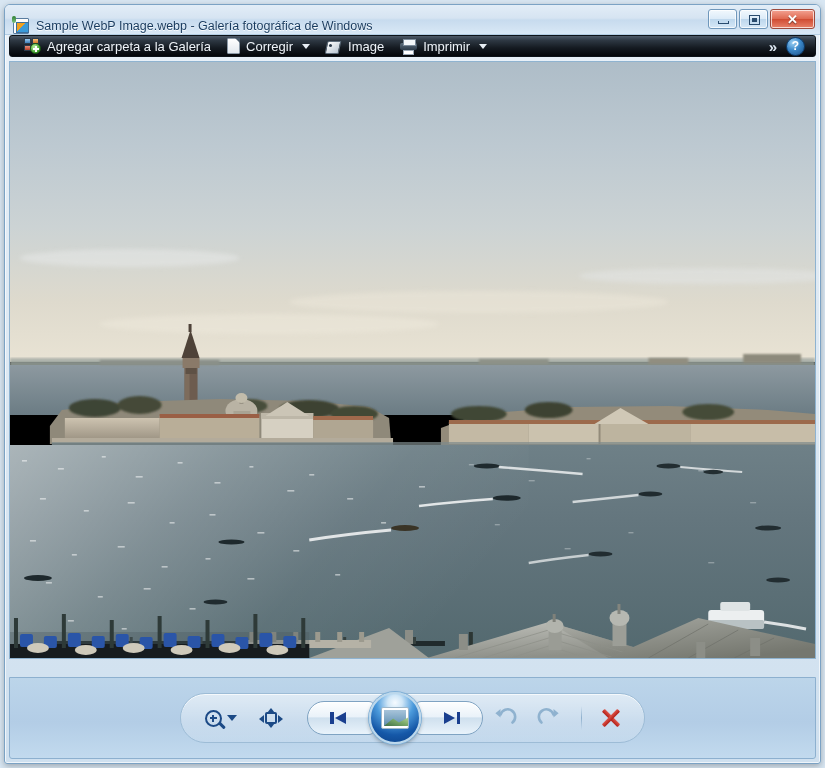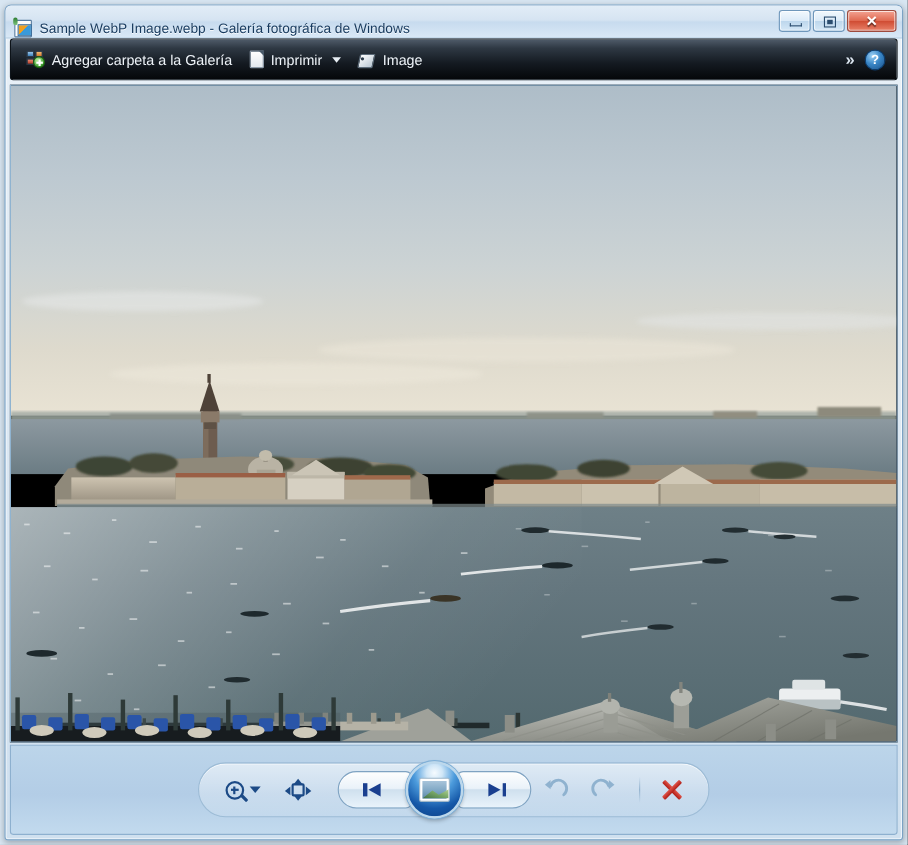--- a/index.html
+++ b/index.html
@@ -92,21 +92,21 @@
   .glyph-x {
     position: absolute; left: 0; top: 0; right: 0; bottom: 0;
     color: #fff; font-size: 13px; font-weight: bold;
     display: flex; align-items: center; justify-content: center;
     text-shadow: 0 1px 1px rgba(0,0,0,.5);
     font-family: "Liberation Sans", sans-serif;
   }
 
   
   #toolbar {
-    height: 38px; margin: 0 4px;
+    height: 22px; margin: 0 4px;
     background: linear-gradient(to bottom, #4e5a68 0%, #2e3843 22%, #141a21 60%, #05070a 100%);
     border: 1px solid #0d1319;
     border-radius: 3px;
     display: flex; align-items: center;
     padding: 0 6px;
     position: relative;
   }
   .tb-item {
     display: flex; align-items: center; gap: 6px;
     height: 30px; padding: 0 8px;
@@ -386,30 +386,37 @@
           <i></i>
           <i></i>
           <i></i>
           <b></b>
       </span>
       <span>Agregar carpeta a la Galería</span>
     </div>
 
     <div class="tb-item">
       <span class="ic ic-doc"></span>
-      <span>Imprimir</span>
+      <span>Corregir</span>
       <span class="tb-caret"></span>
     </div>
 
 
     <div class="tb-item">
       <span class="ic ic-tag"></span>
       <span>Image</span>
     </div>
 
+    <div class="tb-item">
+      <span class="ic ic-print">
+          <b></b>
+        </span>
+      <span>Imprimir</span>
+      <span class="tb-caret"></span>
+    </div>
 
     <div class="tb-spacer"></div>
 
     <div class="chev">»</div>
     <div class="help-btn">?</div>
   </div>
 
   <div id="viewport">
     <div id="photo">
       <svg viewBox="0 0 807 596" preserveAspectRatio="none">

